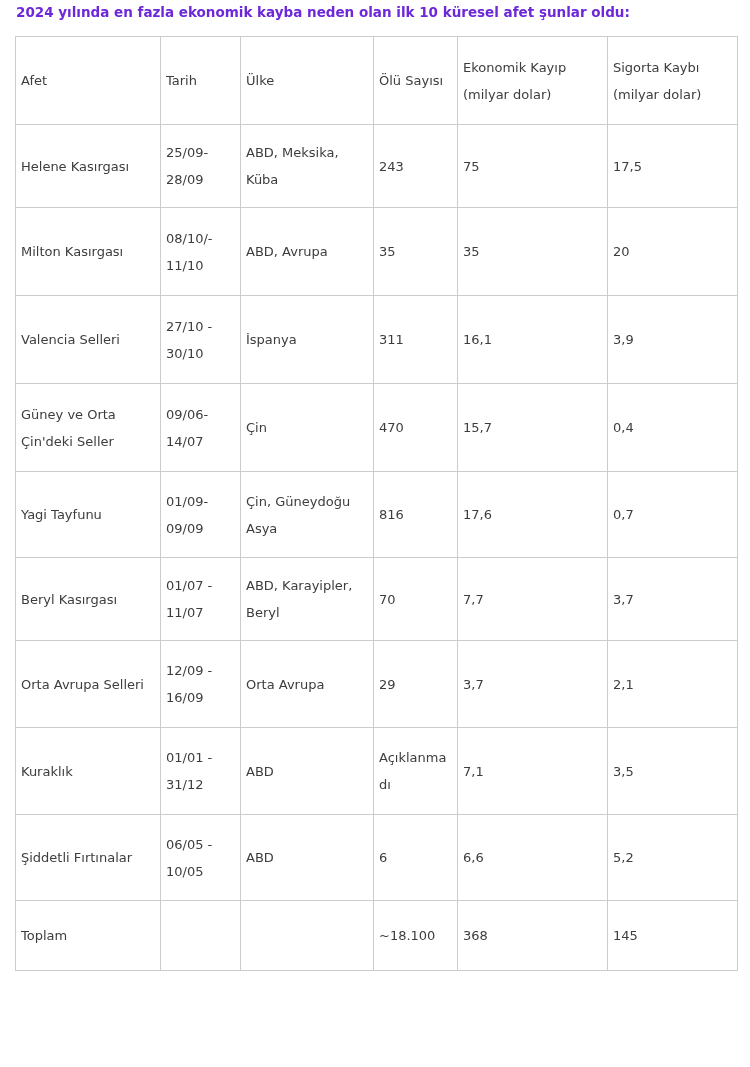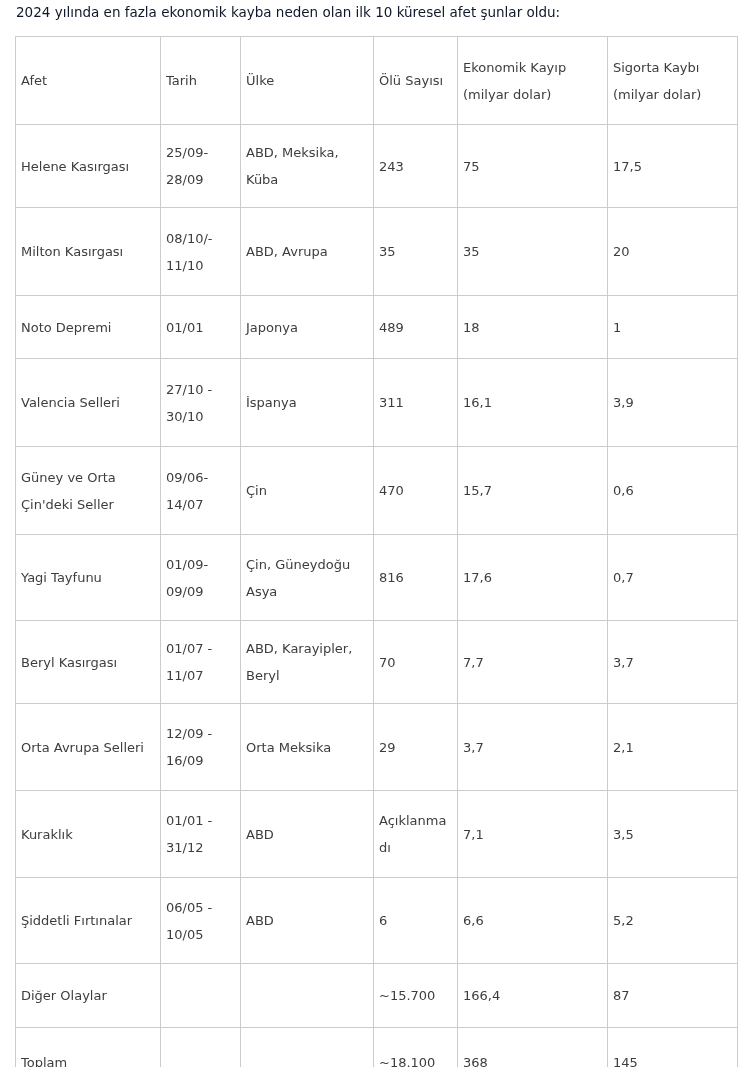--- a/index.html
+++ b/index.html
@@ -14,22 +14,22 @@
   .page {
     width: 750px;
     height: 1067px;
     overflow: hidden;
     position: relative;
   }
   .page-title {
     margin: 3px 16px 0 16px;
     font-size: 13.5px;
     line-height: 19px;
-    color: #0f172a;
-    font-weight: normal;
+    color: #6d28d9;
+    font-weight: bold;
   }
   table.disaster-table {
     border-collapse: collapse;
     table-layout: fixed;
     margin: 14px 0 0 15px;
     width: 722px;
     background: #ffffff;
   }
   .disaster-table th,
   .disaster-table td {
@@ -96,92 +96,76 @@
         <td>17,5</td>
       </tr>
       <tr class="rh88">
         <td>Milton Kasırgası</td>
         <td>08/10/- 11/10</td>
         <td>ABD, Avrupa</td>
         <td>35</td>
         <td>35</td>
         <td>20</td>
       </tr>
-      <tr class="rh63">
-        <td>Noto Depremi</td>
-        <td>01/01</td>
-        <td>Japonya</td>
-        <td>489</td>
-        <td>18</td>
-        <td>1</td>
-      </tr>
       <tr class="rh88">
         <td>Valencia Selleri</td>
         <td>27/10 - 30/10</td>
         <td>İspanya</td>
         <td>311</td>
         <td>16,1</td>
         <td>3,9</td>
       </tr>
       <tr class="rh88">
         <td>Güney ve Orta Çin'deki Seller</td>
         <td>09/06-14/07</td>
         <td>Çin</td>
         <td>470</td>
         <td>15,7</td>
-        <td>0,6</td>
+        <td>0,4</td>
       </tr>
       <tr class="rh86">
         <td>Yagi Tayfunu</td>
         <td>01/09-09/09</td>
         <td>Çin, Güneydoğu Asya</td>
         <td>816</td>
         <td>17,6</td>
         <td>0,7</td>
       </tr>
       <tr class="rh83">
         <td>Beryl Kasırgası</td>
         <td>01/07 - 11/07</td>
         <td>ABD, Karayipler, Beryl</td>
         <td>70</td>
         <td>7,7</td>
         <td>3,7</td>
       </tr>
       <tr class="rh87">
         <td>Orta Avrupa Selleri</td>
         <td>12/09 - 16/09</td>
-        <td>Orta Meksika</td>
+        <td>Orta Avrupa</td>
         <td>29</td>
         <td>3,7</td>
         <td>2,1</td>
       </tr>
       <tr class="rh87">
         <td>Kuraklık</td>
         <td>01/01 - 31/12</td>
         <td>ABD</td>
         <td>Açıklanmadı</td>
         <td>7,1</td>
         <td>3,5</td>
       </tr>
       <tr class="rh86">
         <td>Şiddetli Fırtınalar</td>
         <td>06/05 - 10/05</td>
         <td>ABD</td>
         <td>6</td>
         <td>6,6</td>
         <td>5,2</td>
       </tr>
-      <tr class="rh64">
-        <td>Diğer Olaylar</td>
-        <td></td>
-        <td></td>
-        <td>~15.700</td>
-        <td>166,4</td>
-        <td>87</td>
-      </tr>
       <tr class="rh70">
         <td>Toplam</td>
         <td></td>
         <td></td>
         <td>~18.100</td>
         <td>368</td>
         <td>145</td>
       </tr>
     </tbody>
   </table>

